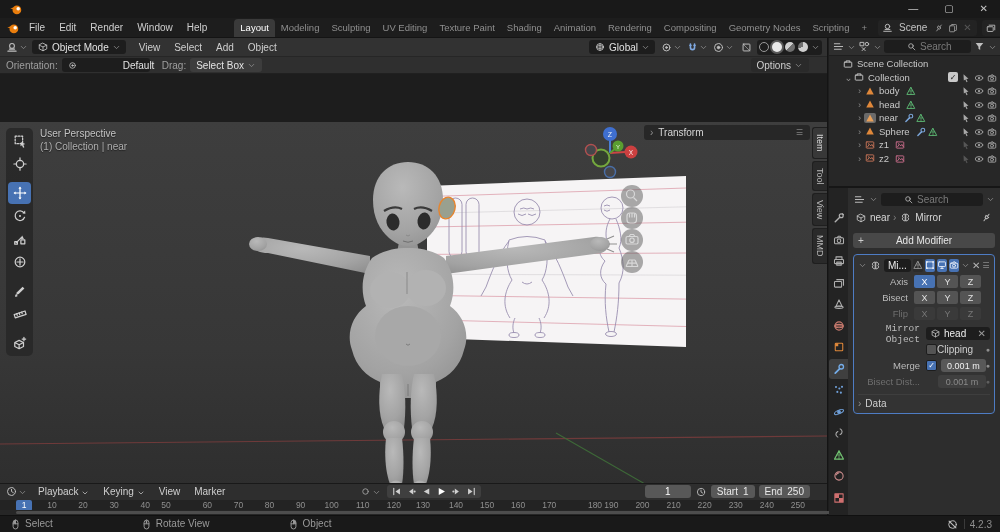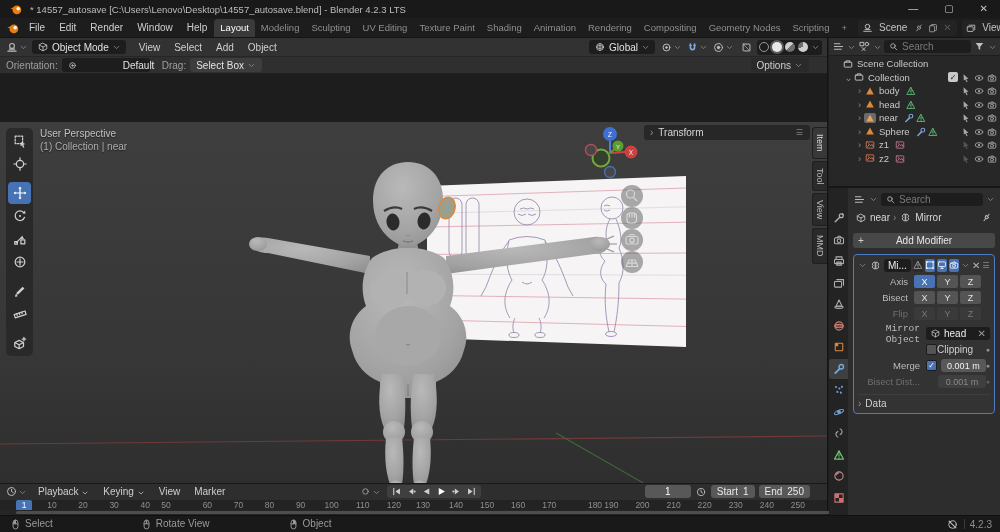--- a/index.html
+++ b/index.html
@@ -66,21 +66,21 @@
   .ruler{position:relative;height:11px;background:#232323;overflow:hidden;}
   .tick{position:absolute;top:0;width:26px;text-align:center;color:#8f8f8f;font-size:8.5px;line-height:11px;}
   .playhead{position:absolute;top:0;height:11px;background:#4772b3;border-radius:2px;color:#fff;font-size:8.5px;line-height:11px;text-align:center;width:16px;}
   .scroll{position:relative;height:5px;background:#262626;}
   .thumb{position:absolute;left:16px;top:1px;width:936px;height:3px;background:#4d4d4d;border-radius:2px;}
 
   
   .right-stack{position:absolute;left:829px;top:38px;width:171px;height:477px;display:flex;flex-direction:column;}
   .outliner{height:150px;background:#272727;border-bottom:2px solid #161616;display:flex;flex-direction:column;}
   .ol-header{height:18px;background:#2e2e2e;display:flex;align-items:center;padding:0 3px;gap:2px;border-bottom:1px solid #1e1e1e;}
-  .search-pill{flex:1;display:flex;align-items:center;background:#1d1d1d;border-radius:3px;height:13px;padding:0 4px;color:#7a7a7a;gap:3px;min-width:0;}
+  .search-pill{flex:1;display:flex;align-items:center;background:#1d1d1d;border-radius:3px;height:13px;padding:0 22px;color:#7a7a7a;gap:3px;min-width:0;}
   .ol-rows{flex:1;overflow:hidden;padding-top:1px;}
   .ol-row{display:flex;align-items:center;height:13.5px;padding-right:3px;color:#c9c9c9;font-size:9.5px;white-space:nowrap;}
   .ol-row .caret{width:9px;color:#8a8a8a;text-align:center;flex:none;}
   .ol-row .oicon{width:12px;display:flex;justify-content:center;flex:none;border-radius:2px;}
   .ol-row .oicon.sel{background:#6a6a6a;}
   .ol-row .lbl{margin-left:3px;}
   .ol-row .extras{display:flex;gap:2px;margin-left:6px;}
   .ol-row .spacer{flex:1;}
   .ol-row .ricons{display:flex;gap:3px;color:#a8a8a8;align-items:center;}
   .ol-row .ricons .dim{color:#565656;}
@@ -131,21 +131,20 @@
 <div class="app">
 
   <div class="titlebar">
     <span class="hicon" id="logo-slot">
         <svg class="ic" width="14" height="14" viewBox="0 0 16 16">
           <circle cx="9" cy="9" r="5" fill="#e87d0d" stroke="none"></circle>
           <circle cx="10.5" cy="7.8" r="2" fill="#fff" stroke="none"></circle>
           <path d="M1.5 7.5 L8 5 L6 8.5 Z" fill="#e87d0d" stroke="none"></path>
         </svg>
       </span>
-    <span class="tb-title">* 14557_autosave [C:\Users\Lenovo\Desktop\14557_autosave.blend] - Blender 4.2.3 LTS</span>
     <span class="win-controls">
       <span>—</span>
       <span>▢</span>
       <span>✕</span>
     </span>
   </div>
 
   <div class="topbar">
     <span class="hicon" style="margin:0 2px 0 6px;" id="logo-slot2">
         <svg class="ic" width="14" height="14" viewBox="0 0 16 16">
@@ -154,21 +153,21 @@
           <path d="M1.5 7.5 L8 5 L6 8.5 Z" fill="#e87d0d" stroke="none"></path>
         </svg>
       </span>
     <nav id="main-menus" class="row">
         <span class="menu">File</span>
         <span class="menu">Edit</span>
         <span class="menu">Render</span>
         <span class="menu">Window</span>
         <span class="menu">Help</span>
       </nav>
-    <nav id="ws-tabs" class="row" style="margin-left:0;text-align:right;">
+    <nav id="ws-tabs" class="row" style="margin-left:20px;text-align:right;">
         <span class="ws active">Layout</span>
         <span class="ws">Modeling</span>
         <span class="ws">Sculpting</span>
         <span class="ws">UV Editing</span>
         <span class="ws">Texture Paint</span>
         <span class="ws">Shading</span>
         <span class="ws">Animation</span>
         <span class="ws">Rendering</span>
         <span class="ws">Compositing</span>
         <span class="ws">Geometry Nodes</span>

